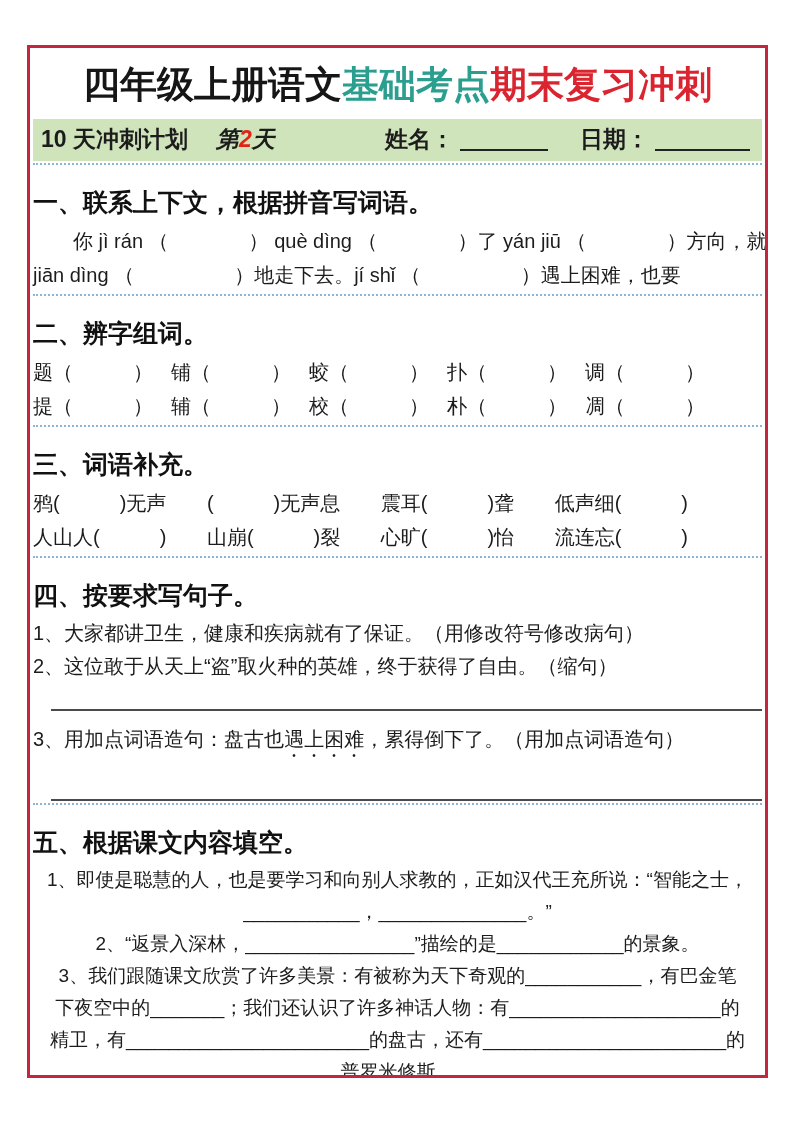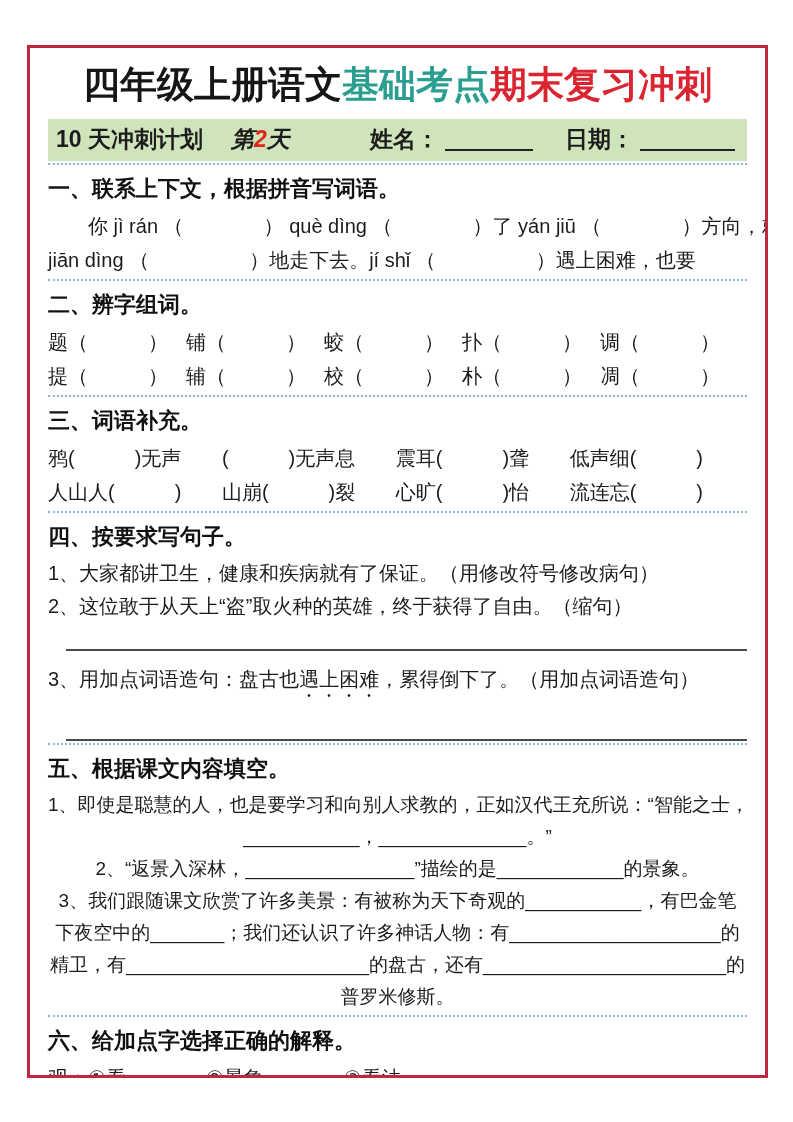--- a/index.html
+++ b/index.html
@@ -11,21 +11,21 @@
     position: relative;
     overflow: hidden;
   }
   .frame {
     position: absolute;
     left: 27px; top: 45px;
     width: 741px; height: 1033px;
     box-sizing: border-box;
     border: 3px solid #c32740;
     background: #ffffff;
-    padding: 0 18px;
+    padding: 0 3px;
     overflow: hidden;
   }
   .title {
     margin: 16px 0 12px;
     text-align: center;
     font-size: 37px;
     font-weight: 900;
     letter-spacing: 0px;
     white-space: nowrap;
     line-height: 1.15;
@@ -54,23 +54,23 @@
     vertical-align: baseline;
   }
   .w88 { width: 88px; margin-left: 6px; }
   .w95 { width: 95px; margin: 0 4px 0 6px; }
   .sep {
     border: none;
     border-top: 2px dotted #8ab4d8;
     margin: 2px 0 0 0;
   }
   .heading {
-    font-size: 22px;
+    font-size: 25px;
     font-weight: 800;
-    margin: 9px 0 5px;
+    margin: 21px 0 5px;
     color: #111;
   }
   .line {
     font-size: 20px;
     line-height: 34px;
     margin: 0;
     white-space: nowrap;
   }
   .indent { padding-left: 40px; }
   .row5, .row4 {

